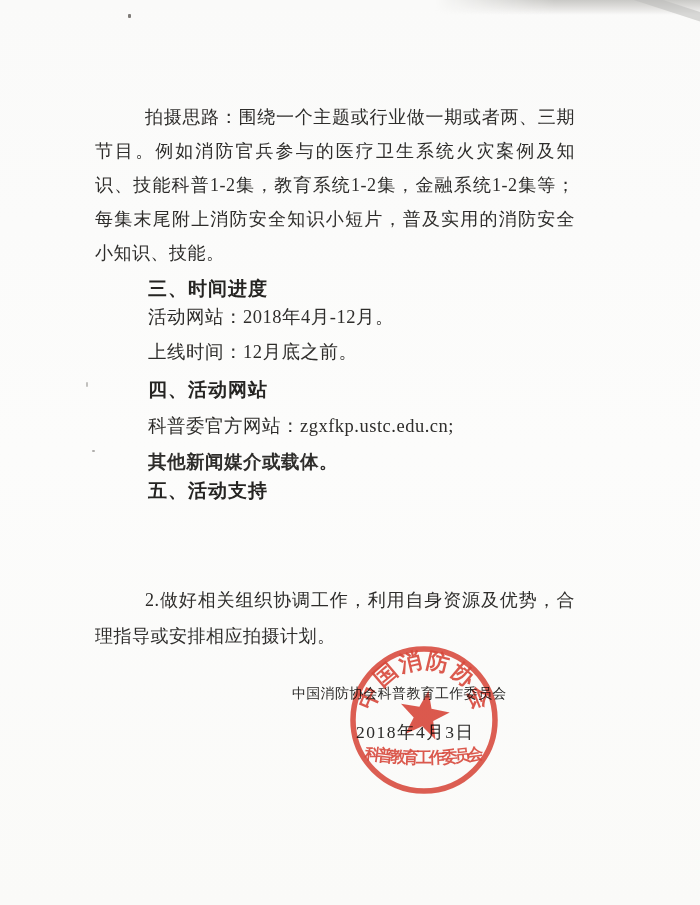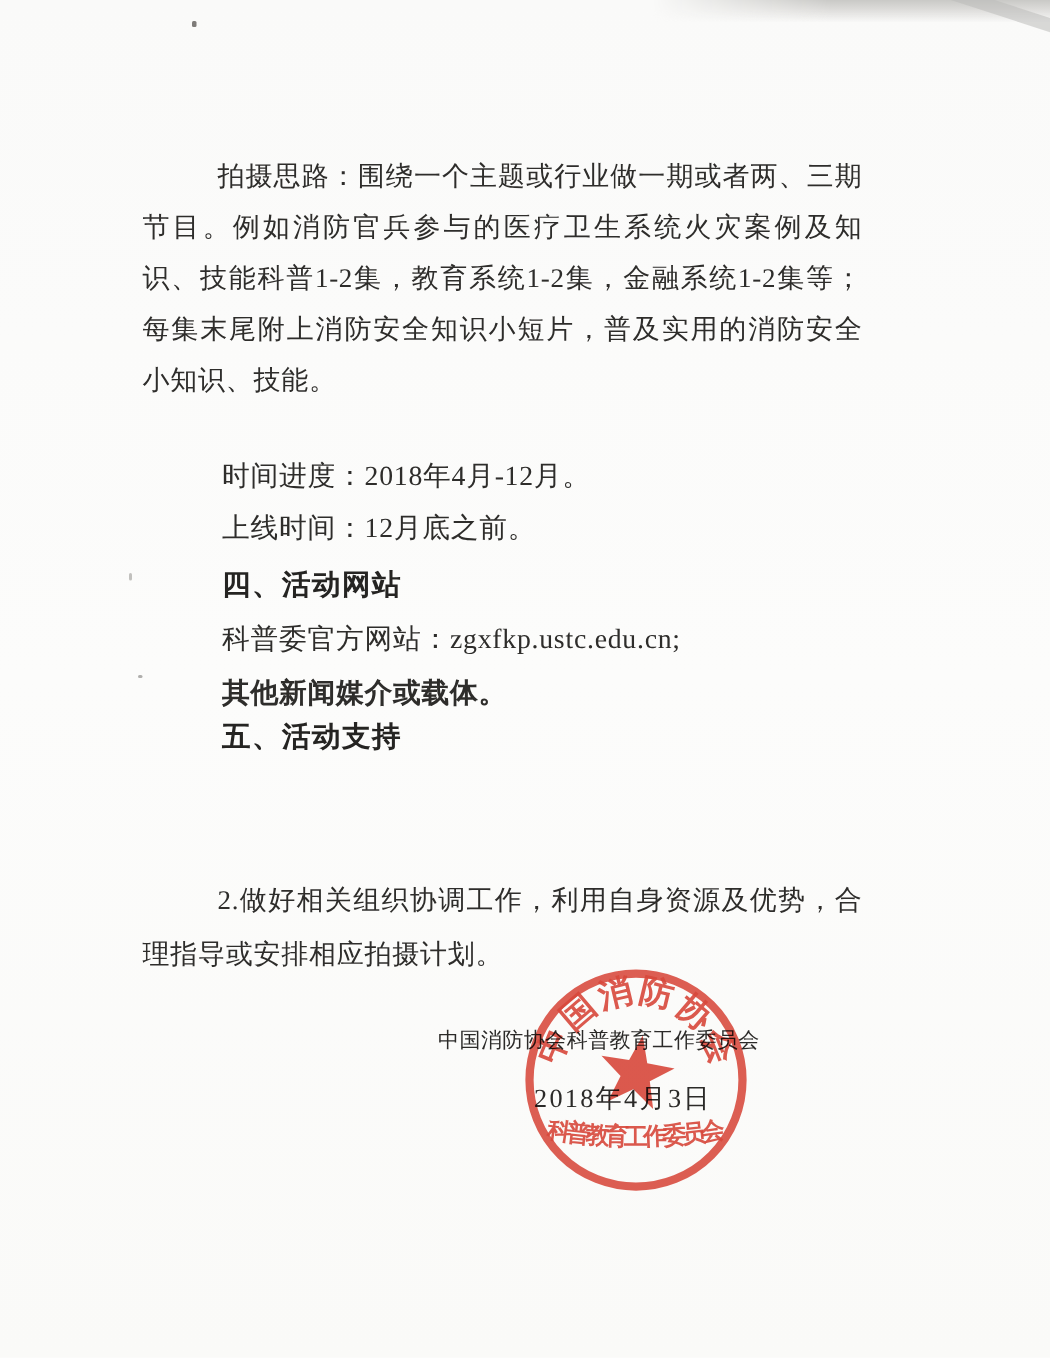--- a/index.html
+++ b/index.html
@@ -70,21 +70,22 @@
 <div class="page">
 
   <div class="scan-shadow"></div>
   <div class="scan-edge"></div>
   <div class="speck s1"></div>
   <div class="speck s2"></div>
   <div class="speck s3"></div>
 
   <div class="textcol body-par" style="top:100px;">拍摄思路：围绕一个主题或行业做一期或者两、三期节目。例如消防官兵参与的医疗卫生系统火灾案例及知识、技能科普1-2集，教育系统1-2集，金融系统1-2集等；每集末尾附上消防安全知识小短片，普及实用的消防安全小知识、技能。</div>
 
-  <div class="body-line" style="top:304px;">时间进度：2018年4月-12月。</div>
+  <div class="heading" style="top:276px;">三、时间进度</div>
+  <div class="body-line" style="top:304px;">活动网站：2018年4月-12月。</div>
   <div class="body-line" style="top:339px;">上线时间：12月底之前。</div>
 
   <div class="heading" style="top:377px;">四、活动网站</div>
   <div class="body-line" style="top:413px;">科普委官方网站：zgxfkp.ustc.edu.cn;</div>
   <div class="body-line" style="top:449px;font-weight:bold;">其他新闻媒介或载体。</div>
 
   <div class="heading" style="top:478px;">五、活动支持</div>
   <div class="support-par" style="top:583px;">2.做好相关组织协调工作，利用自身资源及优势，合理指导或安排相应拍摄计划。</div>
 
   <div class="sig-org">中国消防协会科普教育工作委员会</div>

